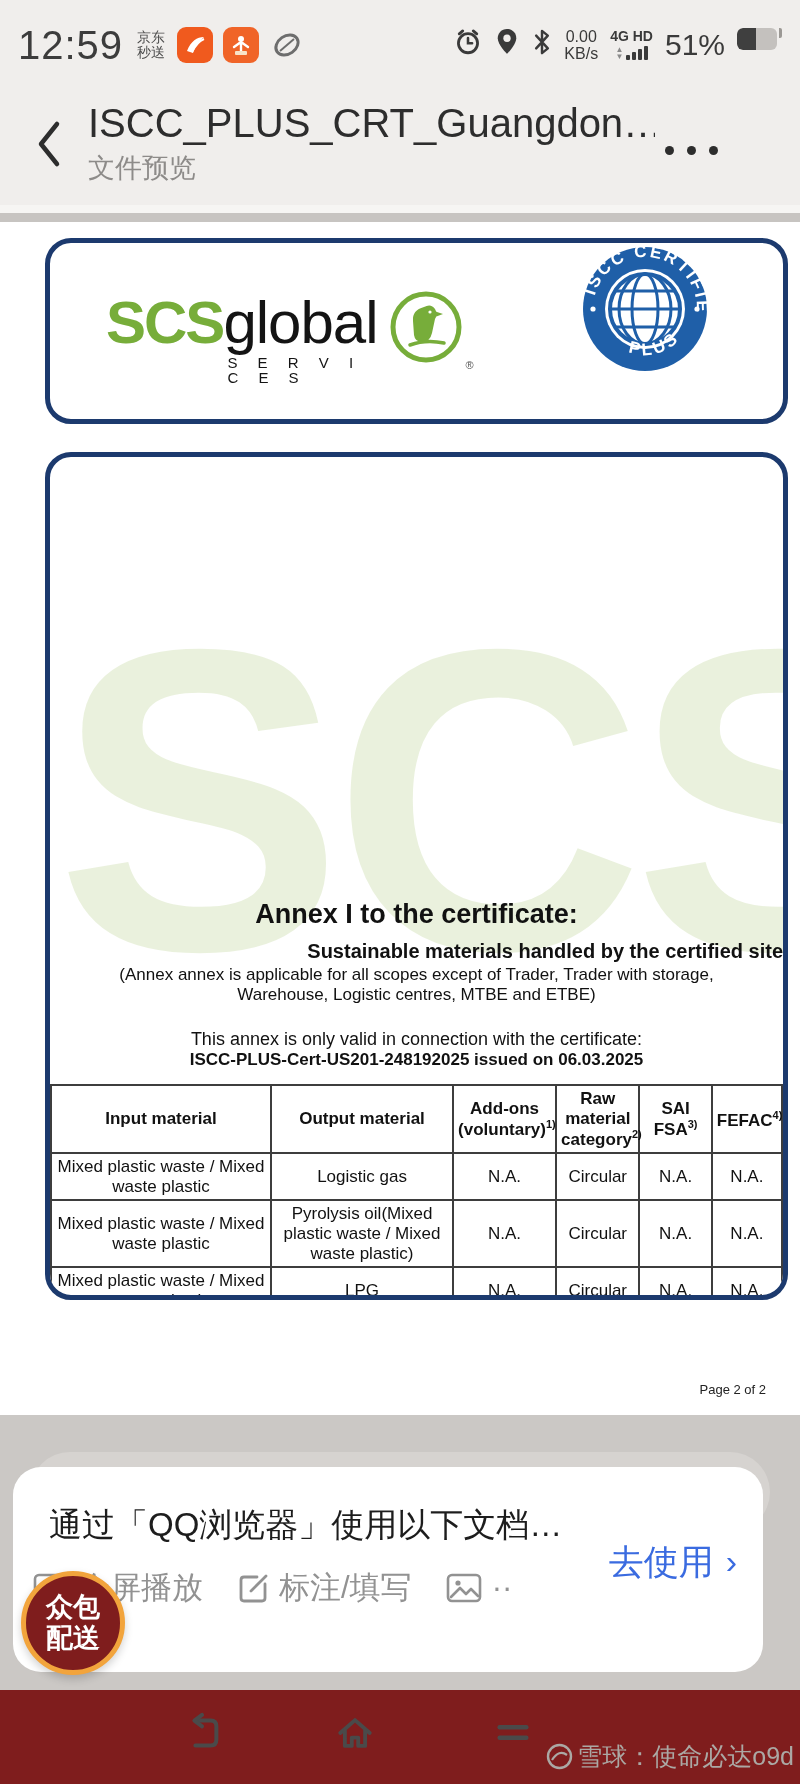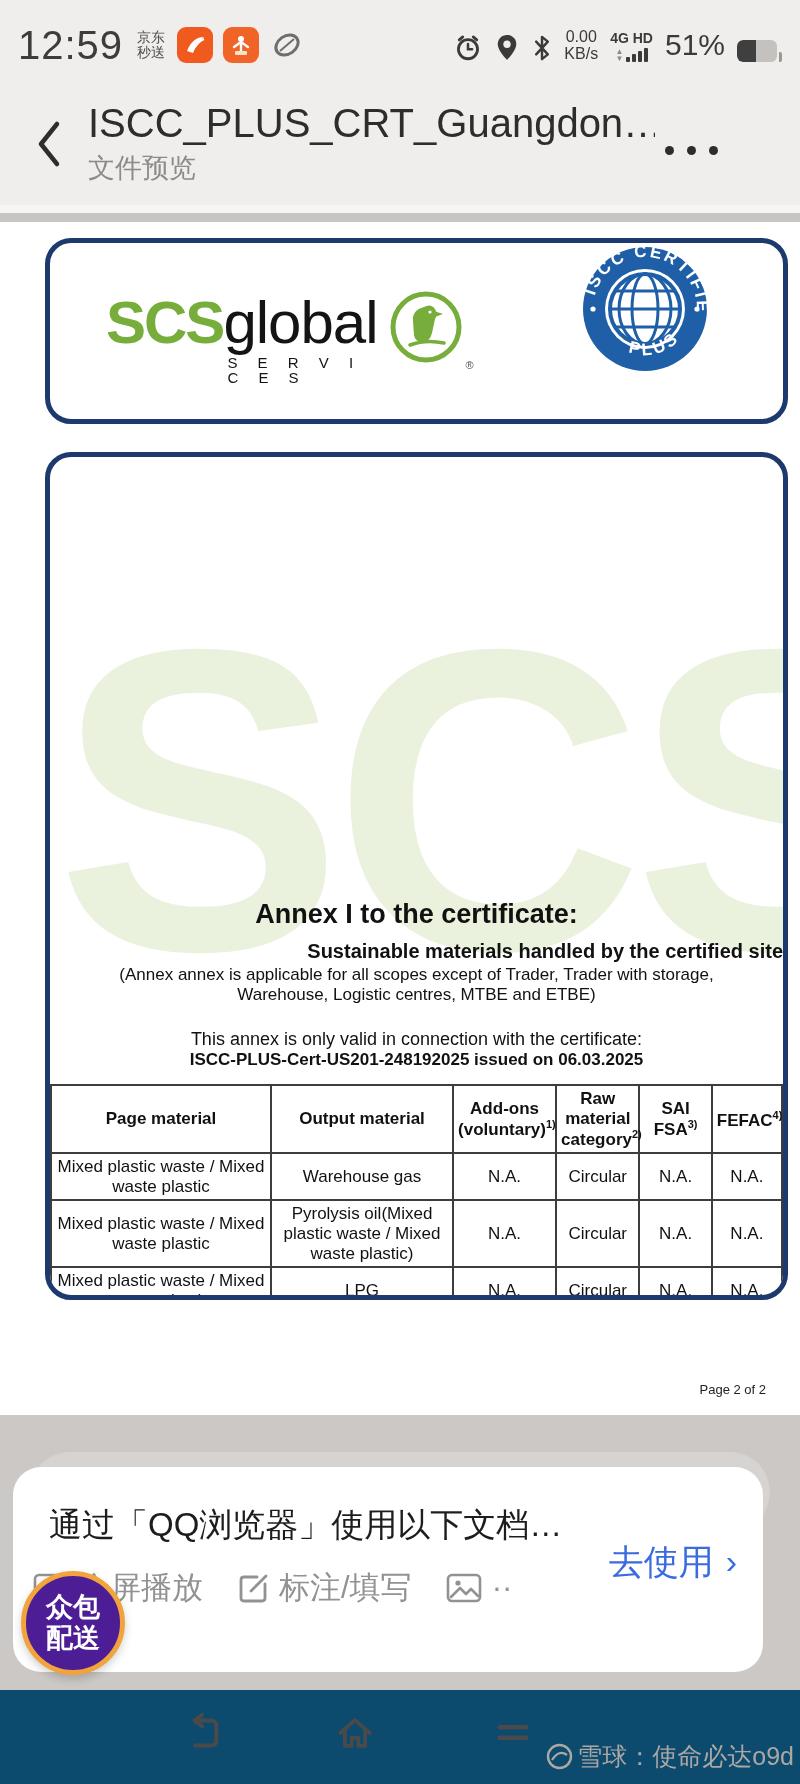--- a/index.html
+++ b/index.html
@@ -7,21 +7,21 @@
           font-family:"Liberation Sans",sans-serif;overflow:hidden;}
   
   .status-bar{height:90px;background:#f0eeec;display:flex;align-items:center;padding:0 18px;box-sizing:border-box;}
   .sb-time{font-size:40px;font-weight:500;color:#3c3c3c;letter-spacing:1px;}
   .sb-jd{margin-left:14px;font-size:14px;line-height:15px;color:#4a4a4a;text-align:center;}
   .sb-apps{display:flex;gap:10px;margin-left:12px;align-items:center;}
   .sb-app{width:36px;height:36px;border-radius:9px;display:flex;align-items:center;justify-content:center;}
   .sb-app.orange1{background:#f05a1e;}
   .sb-app.orange2{background:#f06428;}
   .sb-app.ring{background:transparent;}
-  .sb-right{margin-left:auto;display:flex;align-items:flex-end;gap:12px;}
+  .sb-right{margin-left:auto;display:flex;align-items:flex-start;gap:12px;}
   .sb-speed{font-size:16px;line-height:17px;color:#3a3a3a;text-align:center;font-weight:500;}
   .sb-net{display:flex;flex-direction:column;align-items:center;gap:2px;}
   .sb-net-label{font-size:14px;font-weight:700;color:#3a3a3a;}
   .sb-bars{display:flex;align-items:flex-end;gap:2px;}
   .sb-bars i{display:block;width:4px;background:#3a3a3a;border-radius:1px;}
   .sb-arrows{font-size:8px;color:#8a8a8a;line-height:7px;margin-right:2px;}
   .sb-batpct{font-size:30px;color:#3a3a3a;}
   .battery{position:relative;width:40px;height:22px;border-radius:6px;background:#c4c1be;overflow:hidden;}
   .battery .fill{position:absolute;left:0;top:0;bottom:0;width:47%;background:#3f3f3f;border-radius:6px 0 0 6px;}
   .battery-nub{width:3px;height:10px;background:#9b9894;border-radius:0 2px 2px 0;margin-left:-10px;}
@@ -63,25 +63,25 @@
   
   .gray-area{position:relative;height:275px;background:#cbc8c5;}
   .sheet-backdrop{position:absolute;left:30px;top:37px;width:740px;height:80px;border-radius:40px;background:#d6d3d0;}
   .sheet-card{position:absolute;left:13px;top:52px;width:750px;height:205px;border-radius:28px;background:#fff;}
   .sheet-title{position:absolute;left:36px;top:36px;font-size:33px;color:#1d1d1d;white-space:nowrap;}
   .sheet-cta{position:absolute;right:26px;top:72px;display:flex;align-items:center;gap:12px;color:#3a6be0;cursor:pointer;}
   .sheet-cta .cta-text{font-size:35px;font-weight:500;}
   .sheet-cta .cta-chev{font-size:34px;line-height:1;transform:translateY(-2px);}
   .sheet-actions{position:absolute;left:20px;top:100px;display:flex;align-items:center;gap:34px;color:#929292;}
   .sheet-action{display:flex;align-items:center;gap:10px;font-size:31px;cursor:pointer;}
-  .float-badge{position:absolute;left:21px;top:156px;width:104px;height:104px;border-radius:50%;background:#4c1d95;
+  .float-badge{position:absolute;left:21px;top:156px;width:104px;height:104px;border-radius:50%;background:#7f1d1d;
       border:5px solid #f2a43c;box-sizing:border-box;display:flex;flex-direction:column;align-items:center;justify-content:center;
       color:#fff;font-size:27px;font-weight:700;line-height:31px;cursor:pointer;box-shadow:0 4px 8px rgba(0,0,0,0.18);}
   
-  .nav-bar{position:relative;height:94px;background:#0c4a6e;}
+  .nav-bar{position:relative;height:94px;background:#7f1d1d;}
   .nav-icon{position:absolute;top:20px;width:46px;height:46px;display:flex;align-items:center;justify-content:center;cursor:pointer;}
   .nav-back{left:180px;} .nav-home{left:332px;} .nav-menu{left:490px;}
   .nav-watermark{position:absolute;right:6px;top:50px;display:flex;align-items:center;gap:4px;color:#aba8a4;font-size:25px;}
 </style>
 </head>
 <body>
 
 <div class="screen">
 
   <div class="status-bar">
@@ -221,32 +221,32 @@
         <colgroup>
           <col style="width:30.1%">
             <col style="width:24.9%">
             <col style="width:14.1%">
           <col style="width:11.4%">
             <col style="width:9.9%">
             <col style="width:9.6%">
         </colgroup>
         <thead>
             <tr>
-              <th><span>Page material</span></th>
+              <th><span>Input material</span></th>
               <th><span>Output material</span></th>
               <th><span>Add-ons (voluntary)</span><sup>1)</sup></th>
               <th><span>Raw material category</span><sup>2)</sup></th>
               <th><span>SAI FSA</span><sup>3)</sup></th>
               <th><span>FEFAC</span><sup>4)</sup></th>
             </tr>
           </thead>
         <tbody>
             <tr>
               <td>Mixed plastic waste / Mixed waste plastic</td>
-              <td>Warehouse gas</td>
+              <td>Logistic gas</td>
               <td>N.A.</td>
               <td>Circular</td>
               <td>N.A.</td>
               <td>N.A.</td>
             </tr>
             <tr>
               <td>Mixed plastic waste / Mixed waste plastic</td>
               <td>Pyrolysis oil(Mixed plastic waste / Mixed waste plastic)</td>
               <td>N.A.</td>
               <td>Circular</td>

